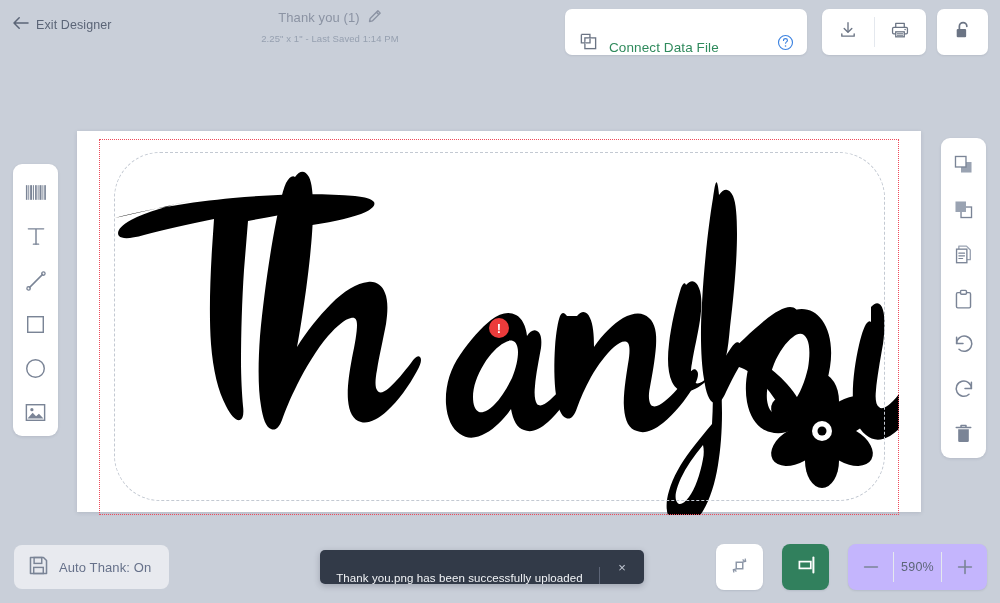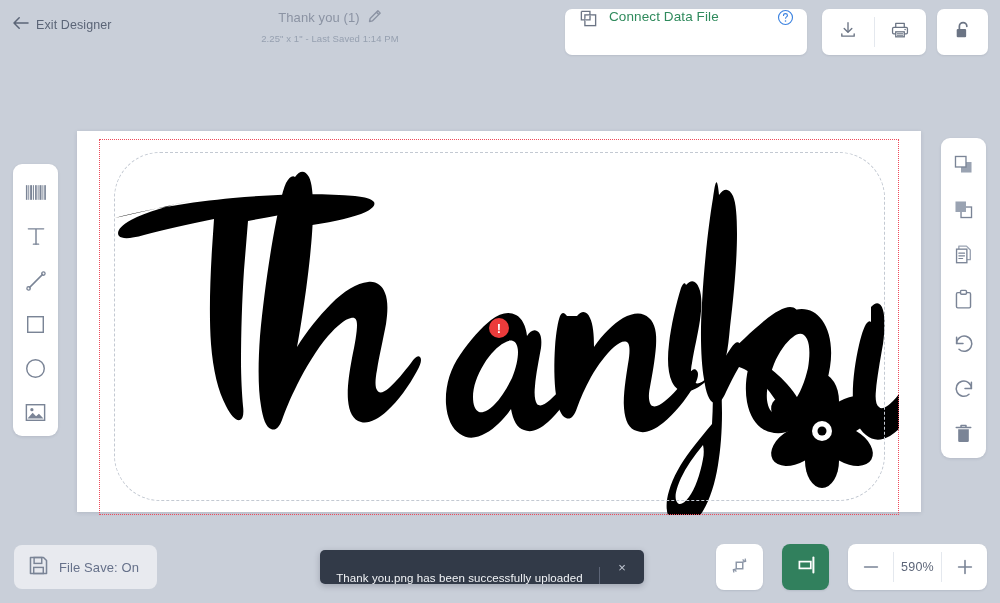--- a/index.html
+++ b/index.html
@@ -40,21 +40,21 @@
   }
   .doc-sub {
     margin-top: 6px;
     font-size: 9.5px; color: #96a0b0; letter-spacing: .1px;
   }
 
   .connect-btn {
     position: absolute; left: 565px; top: 9px;
     width: 242px; height: 46px;
     background: #fff; border-radius: 7px;
-    display: flex; align-items: flex-start;
+    display: flex; align-items: flex-end;
     padding: 0 13px 0 14px;
     cursor: pointer;
     box-shadow: 0 1px 2px rgba(40,50,70,.10);
   }
   .connect-btn .txt {
     flex: 1; margin-left: 11px;
     font-size: 13.5px; color: #2f8a5c; letter-spacing: .1px;
   }
 
   .io-group {
@@ -201,21 +201,21 @@
     position: absolute; left: 782px; top: 544px;
     width: 47px; height: 46px;
     background: #31805d; border-radius: 8px;
     display: flex; align-items: center; justify-content: center;
     cursor: pointer;
     box-shadow: 0 1px 2px rgba(40,50,70,.12);
   }
   .zoom-group {
     position: absolute; left: 848px; top: 544px;
     width: 139px; height: 46px;
-    background: #ffffff; border-radius: 8px;
+    background: #c4b5fd; border-radius: 8px;
     display: flex; align-items: center;
     box-shadow: 0 1px 2px rgba(40,50,70,.12);
   }
   .zoom-group .zbtn {
     width: 45px; height: 46px;
     display: flex; align-items: center; justify-content: center;
     cursor: pointer;
   }
   .zoom-group .zval {
     flex: 1; text-align: center;
@@ -486,21 +486,21 @@
 </div>
 
 <div class="autosave">
   <span>
     <svg width="21" height="21" viewBox="0 0 22 22">
       <path d="M2.6 2.6h13.6l3.2 3.2v13.6H2.6z" fill="none" stroke="#7a8496" stroke-width="1.6" stroke-linejoin="round"></path>
       <rect x="6.4" y="2.6" width="8" height="6.2" fill="none" stroke="#7a8496" stroke-width="1.5"></rect>
       <rect x="6" y="13" width="10" height="6.4" fill="none" stroke="#7a8496" stroke-width="1.5"></rect>
     </svg>
   </span>
-  <span class="lbl">File Save: On</span>
+  <span class="lbl">Auto Thank: On</span>
 </div>
 
 <div class="toast">
   <span class="msg">Thank you.png has been successfully uploaded</span>
   <span class="tdiv"></span>
   <span class="tclose">×</span>
 </div>
 
 <div class="transform-btn">
   <span>

